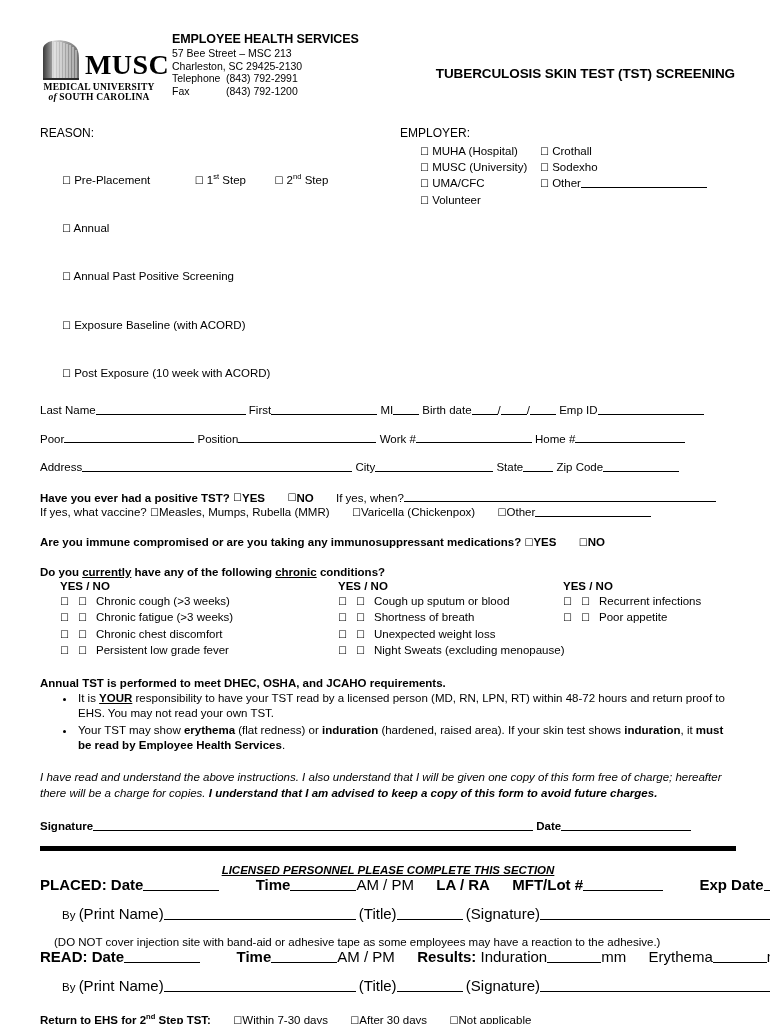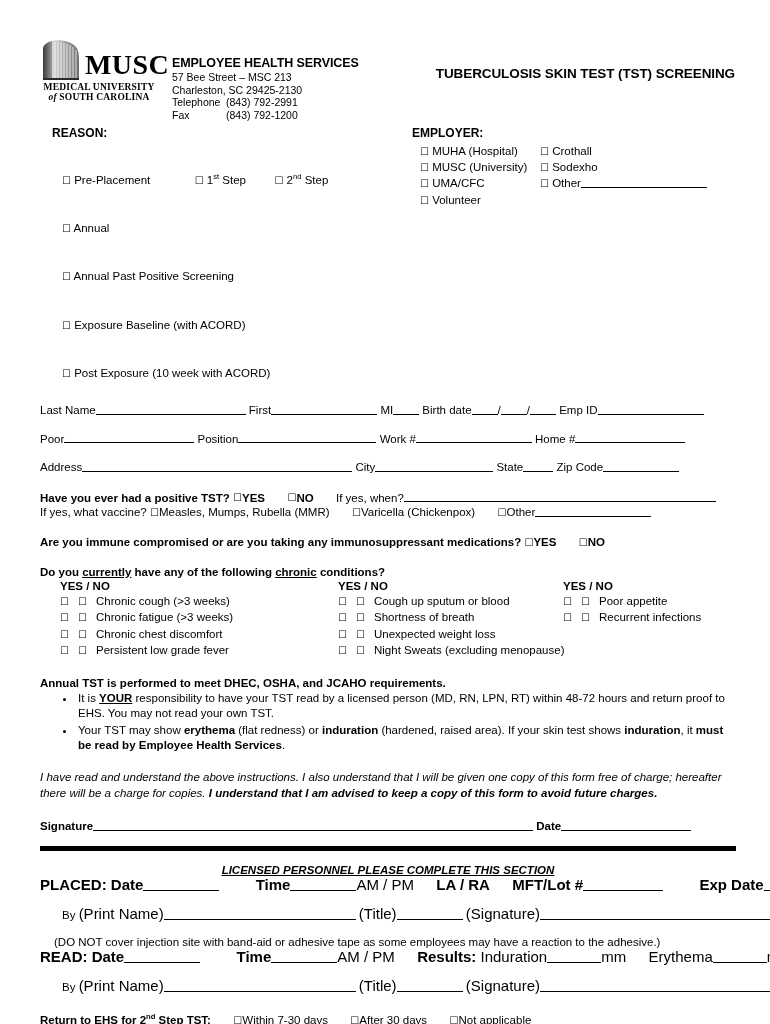--- a/index.html
+++ b/index.html
@@ -73,21 +73,20 @@
     font-weight: bold;
     letter-spacing: 0.2px;
     text-align: center;
   }
   .logo-sub2 .it { font-style: italic; font-weight: bold; }
 
   .org-block {
     flex: 0 0 auto;
     margin-left: 14px;
     padding-top: 2px;
-    margin-top: 24px;
   }
   .org-title {
     font-size: 12.5px;
     font-weight: bold;
     letter-spacing: -0.1px;
     margin-bottom: 1px;
   }
   .org-line {
     font-size: 10.5px;
     line-height: 12.6px;
@@ -125,23 +124,22 @@
 
   
   .two-col {
     display: flex;
     margin-top: 18px;
   }
   .col-left { width: 360px; flex: 0 0 360px; }
   .col-right { flex: 1 1 auto; }
   .sec-head {
     font-size: 12px;
-    font-weight: bold;
+    font-weight: normal;
     margin-bottom: 3px;
-    margin-left: 12px;
   }
   .opt-row {
     font-size: 11.5px;
     line-height: 16.2px;
     padding-left: 22px;
     white-space: nowrap;
     margin-top: 32px;
   }
   .opt-row .gap1 { display: inline-block; width: 38px; }
   .opt-row .gap2 { display: inline-block; width: 22px; }
@@ -499,24 +497,24 @@
       <div class="cond-item">
         <span class="yb"><span class="cb">☐</span></span><span class="nb"><span class="cb">☐</span></span><span>Unexpected weight loss</span>
       </div>
       <div class="cond-item">
         <span class="yb"><span class="cb">☐</span></span><span class="nb"><span class="cb">☐</span></span><span>Night Sweats (excluding menopause)</span>
       </div>
     </div>
 
     <div class="cond-col3">
       <div class="cond-item">
+        <span class="yb"><span class="cb">☐</span></span><span class="nb"><span class="cb">☐</span></span><span>Recurrent infections</span>
+      </div>
+      <div class="cond-item">
         <span class="yb"><span class="cb">☐</span></span><span class="nb"><span class="cb">☐</span></span><span>Poor appetite</span>
-      </div>
-      <div class="cond-item">
-        <span class="yb"><span class="cb">☐</span></span><span class="nb"><span class="cb">☐</span></span><span>Recurrent infections</span>
       </div>
     </div>
   </div>
 
   <div class="instr-head">Annual TST is performed to meet DHEC, OSHA, and JCAHO requirements.</div>
   <ul class="bullets">
     <li><span>It is </span><span class="b u">YOUR</span><span> responsibility to have your TST read by a licensed person (MD, RN, LPN, RT) within 48-72 hours and return proof to EHS. You may not read your own TST.</span></li>
     <li><span>Your TST may show </span><span class="b">erythema</span><span> (flat redness) or </span><span class="b">induration</span><span> (hardened, raised area). If your skin test shows </span><span class="b">induration</span><span>, it </span><span class="b">must be read by Employee Health Services</span><span>.</span></li>
   </ul>
 

